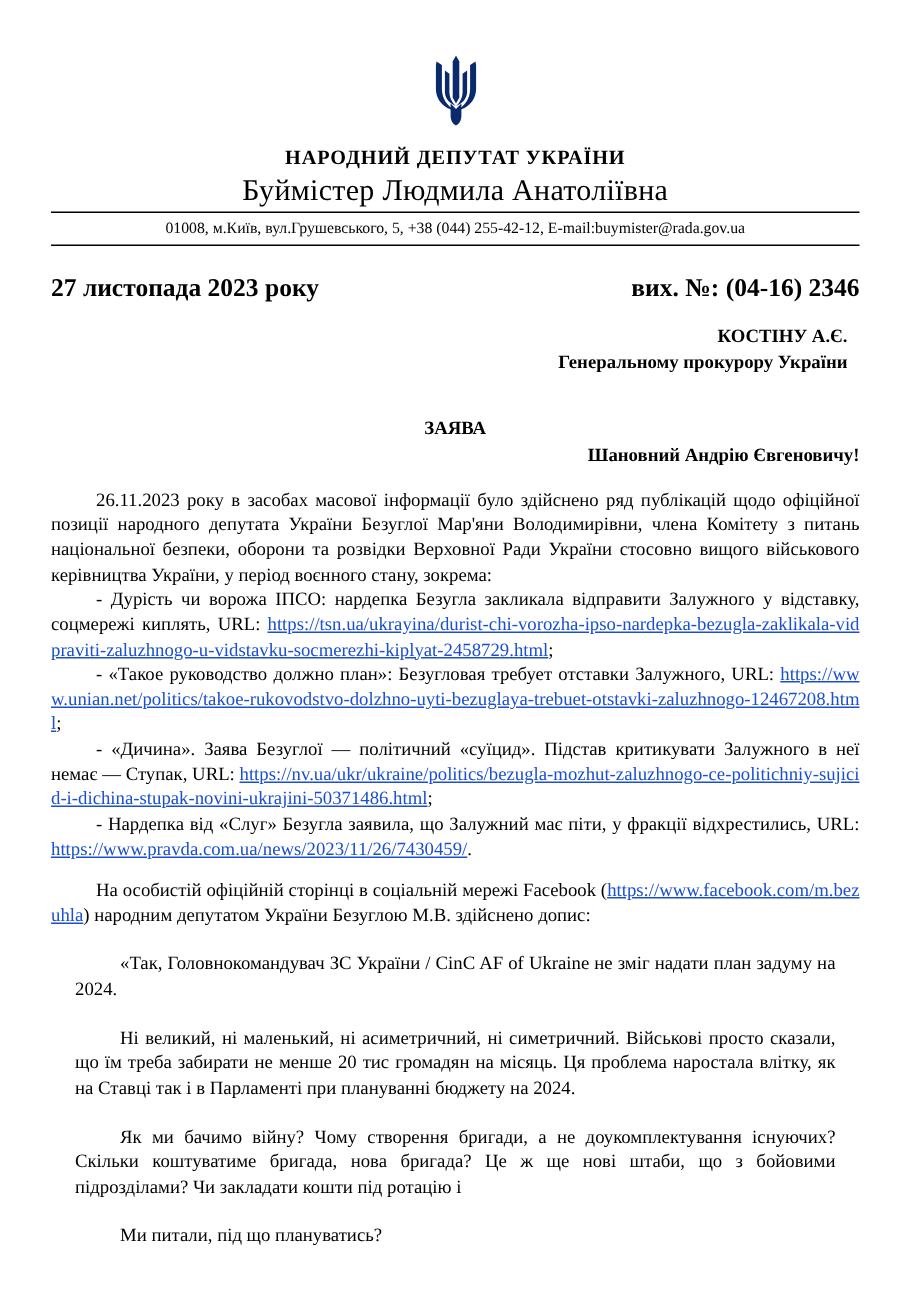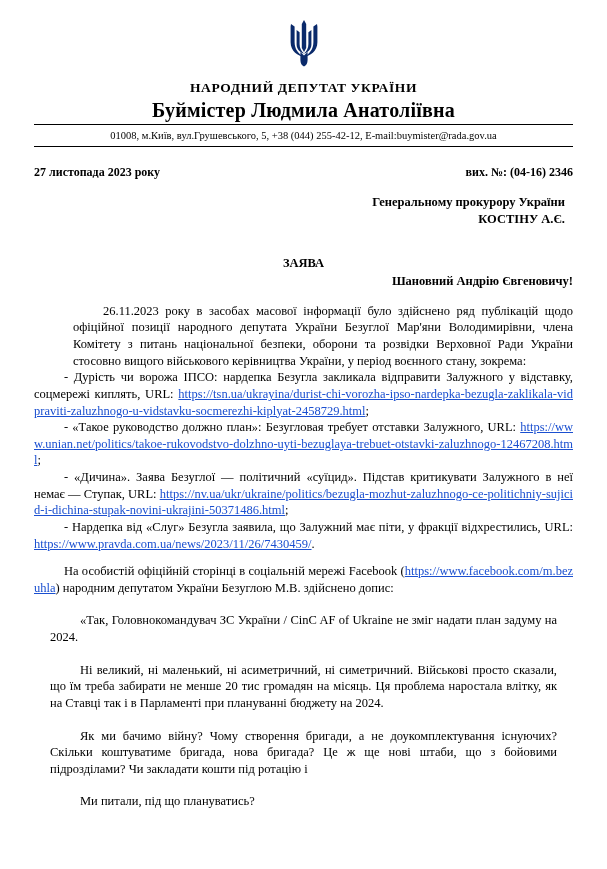--- a/index.html
+++ b/index.html
@@ -12,21 +12,21 @@
     height: 869px;
     font-family: "Liberation Serif", serif;
     color: #000000;
     overflow: hidden;
   }
   .page {
     position: relative;
     width: 607px;
     height: 646px;
     box-sizing: border-box;
-    padding: 0 34px;
+    padding: 17px 34px;
   }
   .emblem-wrap {
     display: flex;
     justify-content: center;
     padding-top: 18px;
     padding-bottom: 6px;
   }
   .emblem {
     width: 34px;
     height: 50px;
@@ -35,21 +35,21 @@
     text-align: center;
   }
   .lh-line1 {
     font-size: 13.5px;
     font-weight: bold;
     letter-spacing: 0.6px;
     margin-top: 6px;
   }
   .lh-line2 {
     font-size: 20px;
-    font-weight: bold;
+    font-weight: normal;
     margin-top: 3px;
     letter-spacing: 0.2px;
   }
   .lh-contact {
     font-size: 10.5px;
     margin-top: 5px;
     padding-bottom: 3px;
   }
   .rule {
     border: none;
@@ -58,21 +58,21 @@
     height: 0;
   }
   .rule-short {
     width: 100%;
   }
   .meta-row {
     display: flex;
     justify-content: space-between;
     align-items: flex-end;
     margin-top: 18px;
-    font-size: 12px;
+    font-size: 17px;
     font-weight: bold;
   }
   .addressee {
     margin-top: 14px;
     text-align: right;
     font-size: 12.5px;
     font-weight: bold;
     line-height: 1.35;
     padding-right: 8px;
   }
@@ -91,21 +91,20 @@
   p.body-par {
     font-size: 12.5px;
     text-align: justify;
     text-justify: inter-word;
     margin: 0;
     line-height: 1.33;
     text-indent: 30px;
   }
   p.body-par.first {
     margin-top: 14px;
-    margin-left: 39px;
   }
   p.bullet {
     font-size: 12.5px;
     text-align: justify;
     margin: 0;
     line-height: 1.33;
     text-indent: 30px;
   }
   p.gap {
     margin-top: 11px;
@@ -148,22 +147,22 @@
     <div class="lh-contact">01008, м.Київ, вул.Грушевського, 5, +38 (044) 255-42-12, E-mail:buymister@rada.gov.ua</div>
     <hr class="rule rule-short">
   </div>
 
   <div class="meta-row">
     <div>27 листопада 2023 року</div>
     <div>вих. №: (04-16) 2346</div>
   </div>
 
   <div class="addressee">
+    <div>КОСТІНУ А.Є.</div>
     <div>Генеральному прокурору України</div>
-    <div>КОСТІНУ А.Є.</div>
   </div>
 
   <div class="doc-type">ЗАЯВА</div>
   <div class="salutation">Шановний Андрію Євгеновичу!</div>
 
   <p class="body-par first">26.11.2023 року в засобах масової інформації було здійснено ряд публікацій щодо офіційної позиції народного депутата України Безуглої Мар'яни Володимирівни, члена Комітету з питань національної безпеки, оборони та розвідки Верховної Ради України стосовно вищого військового керівництва України, у період воєнного стану, зокрема:</p>
 
   <p class="bullet">
     <span>- Дурість чи ворожа ІПСО: нардепка Безугла закликала відправити Залужного у відставку, соцмережі киплять, URL: </span><a class="lnk" href="#">https://tsn.ua/ukrayina/durist-chi-vorozha-ipso-nardepka-bezugla-zaklikala-vidpraviti-zaluzhnogo-u-vidstavku-socmerezhi-kiplyat-2458729.html</a><span>;</span>
   </p>

